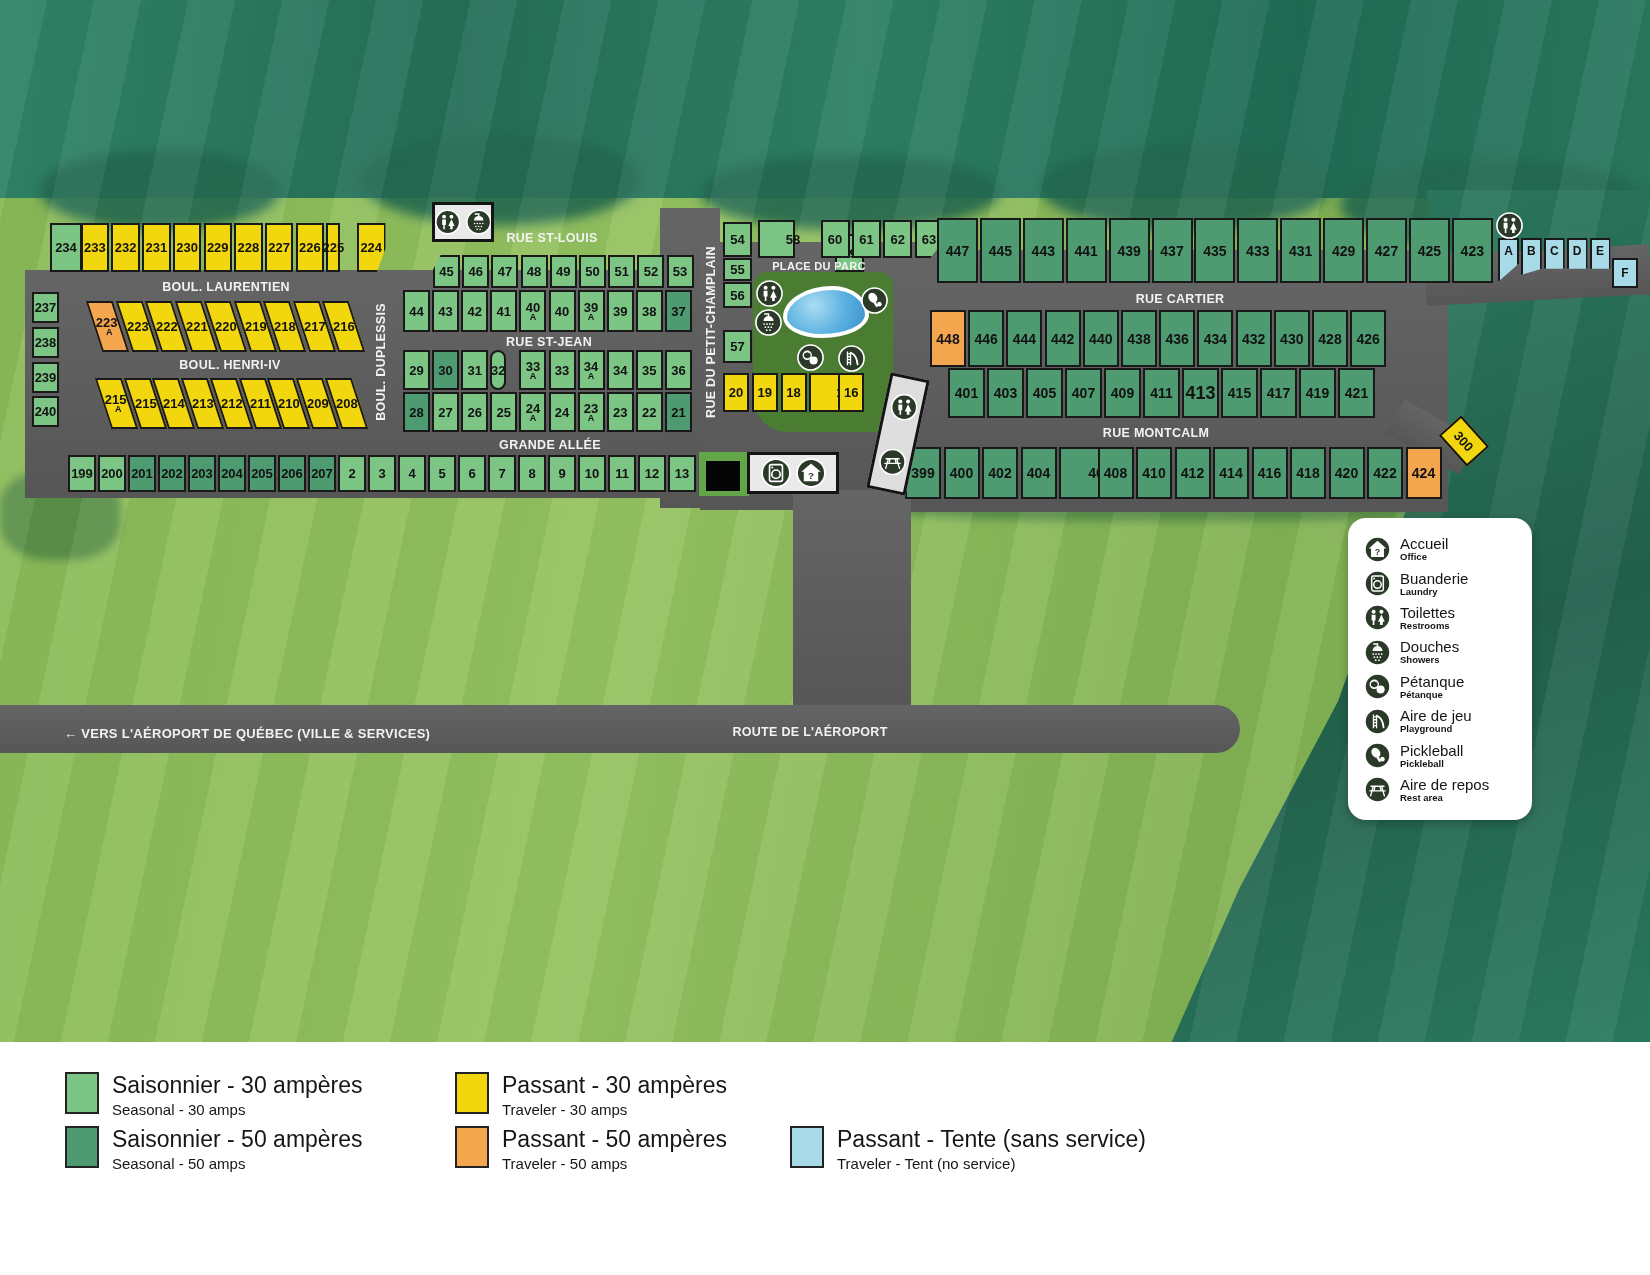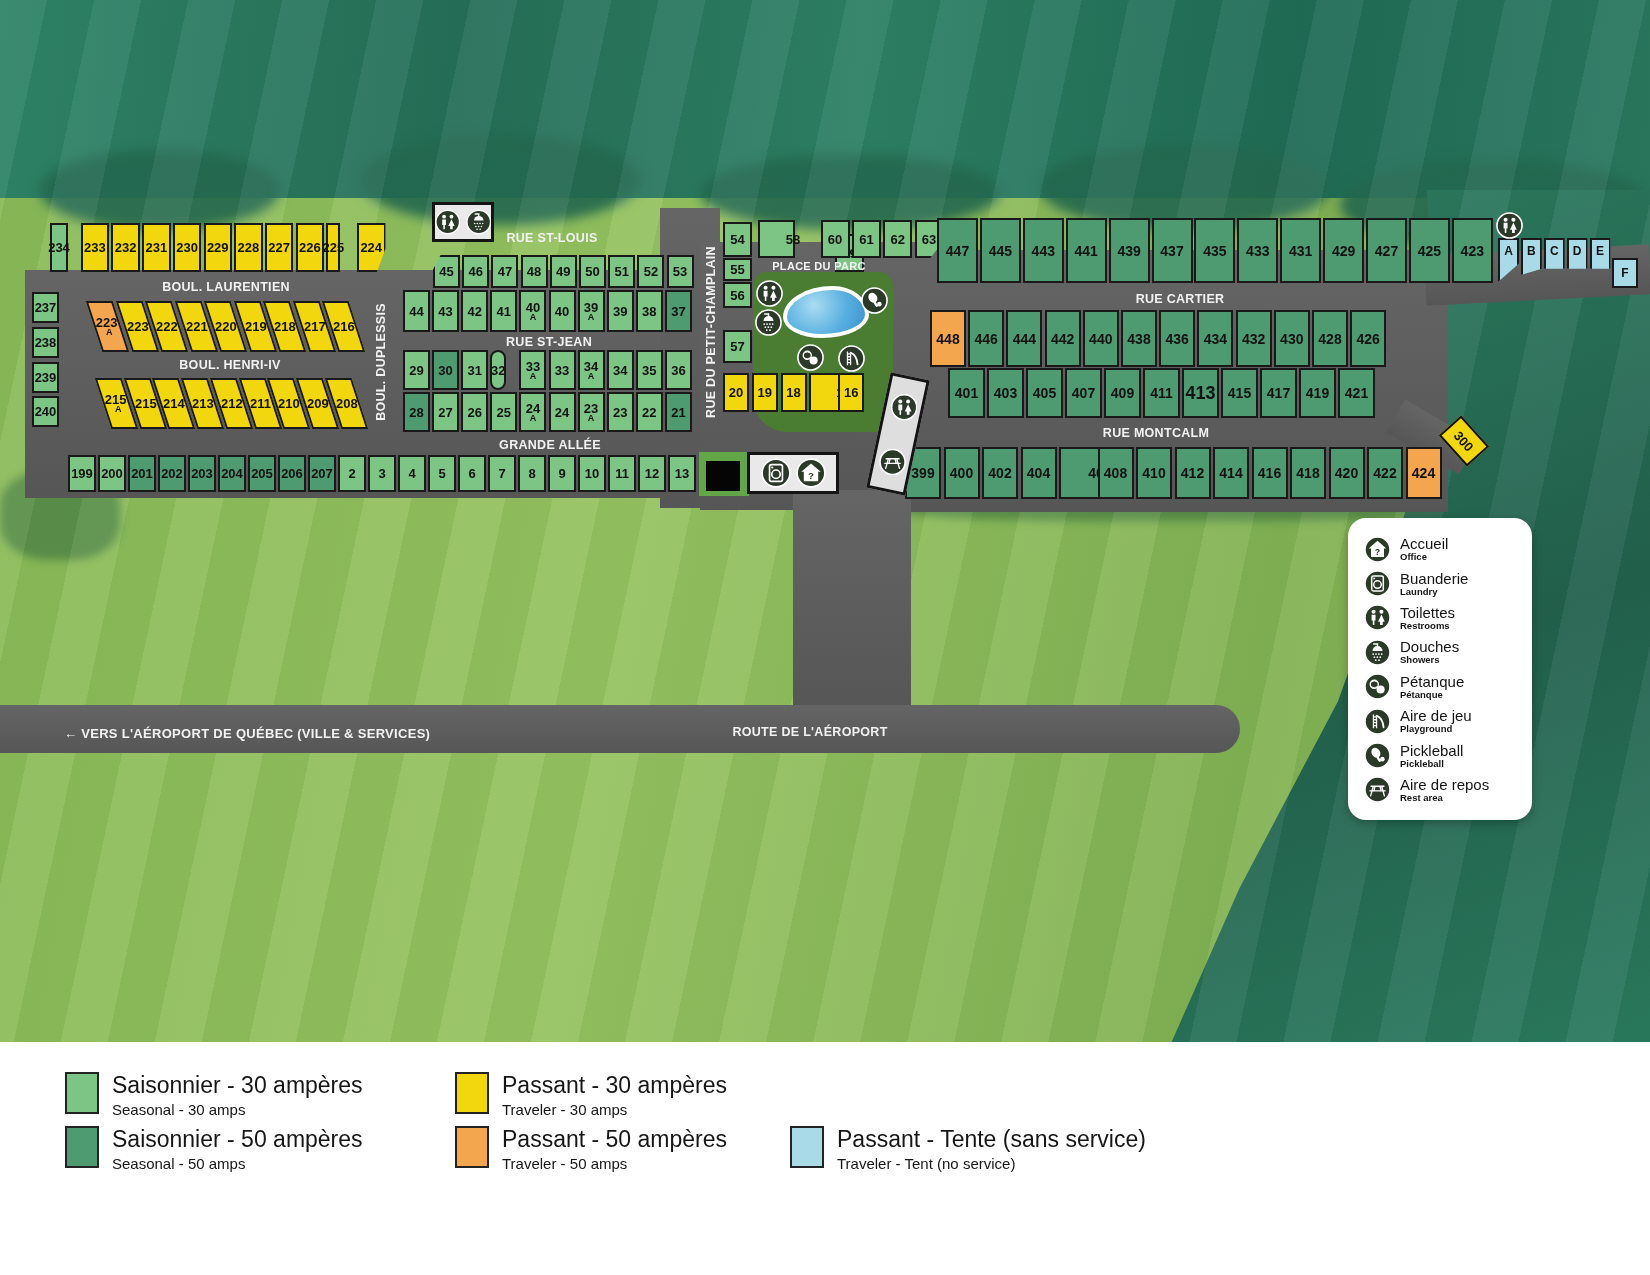--- a/index.html
+++ b/index.html
@@ -151,21 +151,21 @@
     <div class="road" style="left:858px;top:250px;width:590px;height:262px"></div>
     <div class="road" style="left:1425px;top:250px;width:225px;height:50px;transform:rotate(-3deg)"></div>
     <div class="road" style="left:1390px;top:418px;width:84px;height:38px;transform:rotate(30deg)"></div>
     <div class="road" style="left:793px;top:490px;width:118px;height:222px"></div>
     <div class="road" style="left:0;top:705px;width:1240px;height:48px;border-radius:0 24px 24px 0"></div>
 
     <div id="park"></div>
     <div id="pool"></div>
 
     <div id="sites-layer">
-        <div class="site t-s30" style="left: 50px; top: 223px; width: 18px; height: 49px; font-size: 13px;">
+        <div class="site t-s30" style="left: 50px; top: 223px; width: 32px; height: 49px; font-size: 13px;">
           <span class="l1">234</span>
         </div>
         <div class="site t-t30" style="left: 80.7px; top: 223px; width: 28.5px; height: 49px; font-size: 13px;">
           <span class="l1">233</span>
         </div>
         <div class="site t-t30" style="left: 111.4px; top: 223px; width: 28.5px; height: 49px; font-size: 13px;">
           <span class="l1">232</span>
         </div>
         <div class="site t-t30" style="left: 142.1px; top: 223px; width: 28.5px; height: 49px; font-size: 13px;">
           <span class="l1">231</span>

